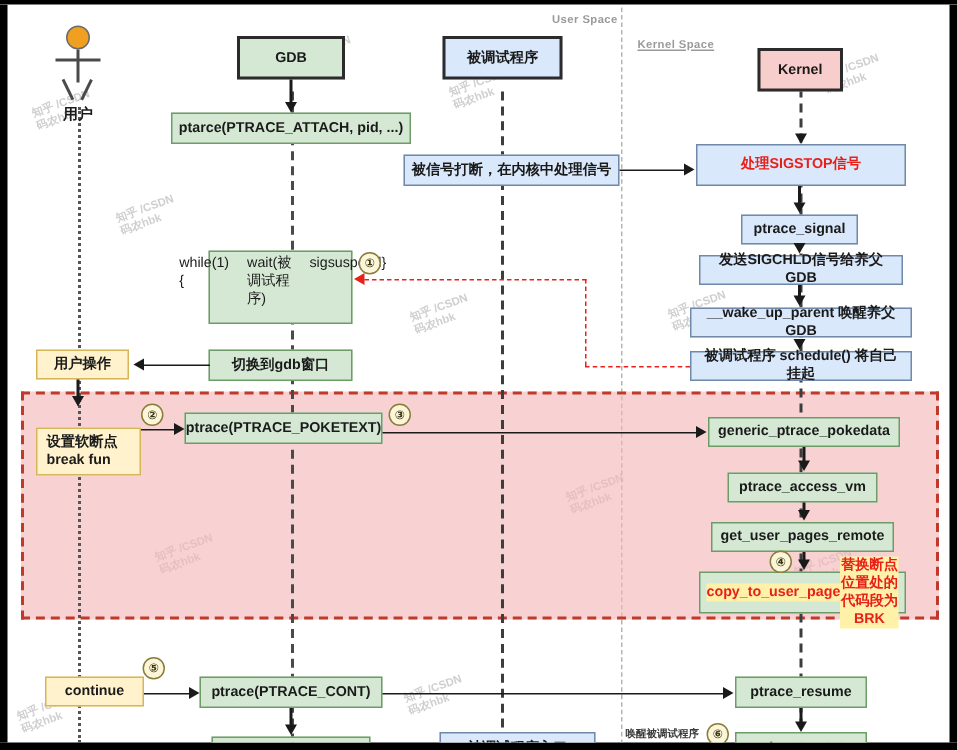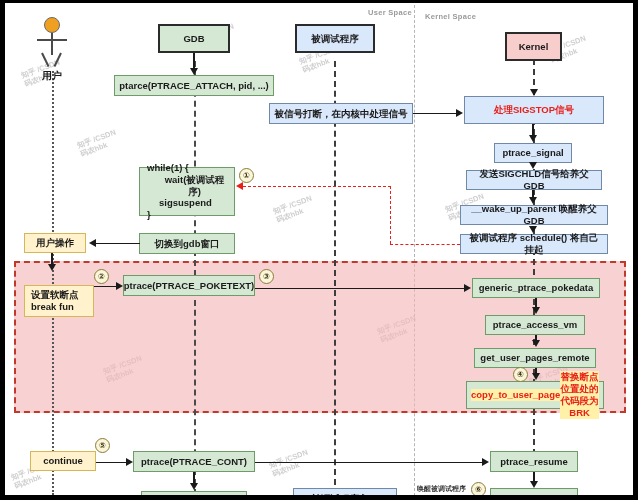--- a/index.html
+++ b/index.html
@@ -82,21 +82,21 @@
   <div class="wm" style="left:548px;top:38px;">知乎 /CSDN<br>码农hbk</div>
   <div class="wm" style="left:446px;top:196px;">知乎 /CSDN<br>码农hbk</div>
   <div class="wm" style="left:274px;top:198px;">知乎 /CSDN<br>码农hbk</div>
   <div class="wm" style="left:104px;top:358px;">知乎 /CSDN<br>码农hbk</div>
   <div class="wm" style="left:378px;top:318px;">知乎 /CSDN<br>码农hbk</div>
   <div class="wm" style="left:530px;top:368px;">知乎 /CSDN<br>码农hbk</div>
   <div class="wm" style="left:270px;top:452px;">知乎 /CSDN<br>码农hbk</div>
   <div class="wm" style="left:12px;top:464px;">知乎 /CSDN<br>码农hbk</div>
 
   <div class="spacelabel" style="left:368px;top:5px;">User Space</div>
-  <div class="spacelabel" style="left:425px;top:9px;">Kernel Space</div>
+  <div class="spacelabel" style="left:425px;top:22px;text-decoration:underline;">Kernel Space</div>
   <div class="divider" style="left:414px;top:2px;height:496px;"></div>
 
   <div class="region" style="left:14px;top:258px;width:612px;height:152px;"></div>
 
   <div class="lifeline" style="left:52px;top:68px;height:424px;"></div>
   <div class="lifeline dashed" style="left:194px;top:58px;height:434px;border-color:#4a4a4a;"></div>
   <div class="lifeline dashed" style="left:334px;top:58px;height:434px;border-color:#3d3d3d;"></div>
   <div class="lifeline dashed" style="left:533px;top:56px;height:436px;border-color:#3d3d3d;"></div>
 
   <div class="actor" style="left:30px;top:14px;width:44px;height:70px;">
@@ -114,21 +114,21 @@
     <span>设置软断点</span>
     <span style="font-weight:bold;">break fun</span>
   </div>
 
   <div class="node green-strong" style="left:158px;top:21px;width:72px;height:29px;">GDB</div>
 
   <div class="node yellow" style="left:30px;top:448px;width:66px;height:20px;">continue</div>
 
   <div class="node green" style="left:114px;top:72px;width:160px;height:21px;">ptarce(PTRACE_ATTACH, pid, ...)</div>
 
-  <div class="node green lalign" style="left:139px;top:164px;width:96px;height:49px;flex-direction:column;align-items:flex-start;justify-content:center;padding-left:7px;font-weight:bold;text-align:center;">
+  <div class="node green lalign" style="left:139px;top:164px;width:96px;height:49px;align-items:flex-start;justify-content:center;padding-left:7px;font-weight:normal;">
     <span>while(1) {</span>
     <span style="padding-left:12px;">wait(被调试程序)</span>
     <span style="padding-left:12px;">sigsuspend</span>
     <span>}</span>
   </div>
 
   <div class="node green" style="left:139px;top:230px;width:96px;height:21px;">切换到gdb窗口</div>
 
   <div class="node green" style="left:123px;top:272px;width:132px;height:21px;">ptrace(PTRACE_POKETEXT)</div>
 

